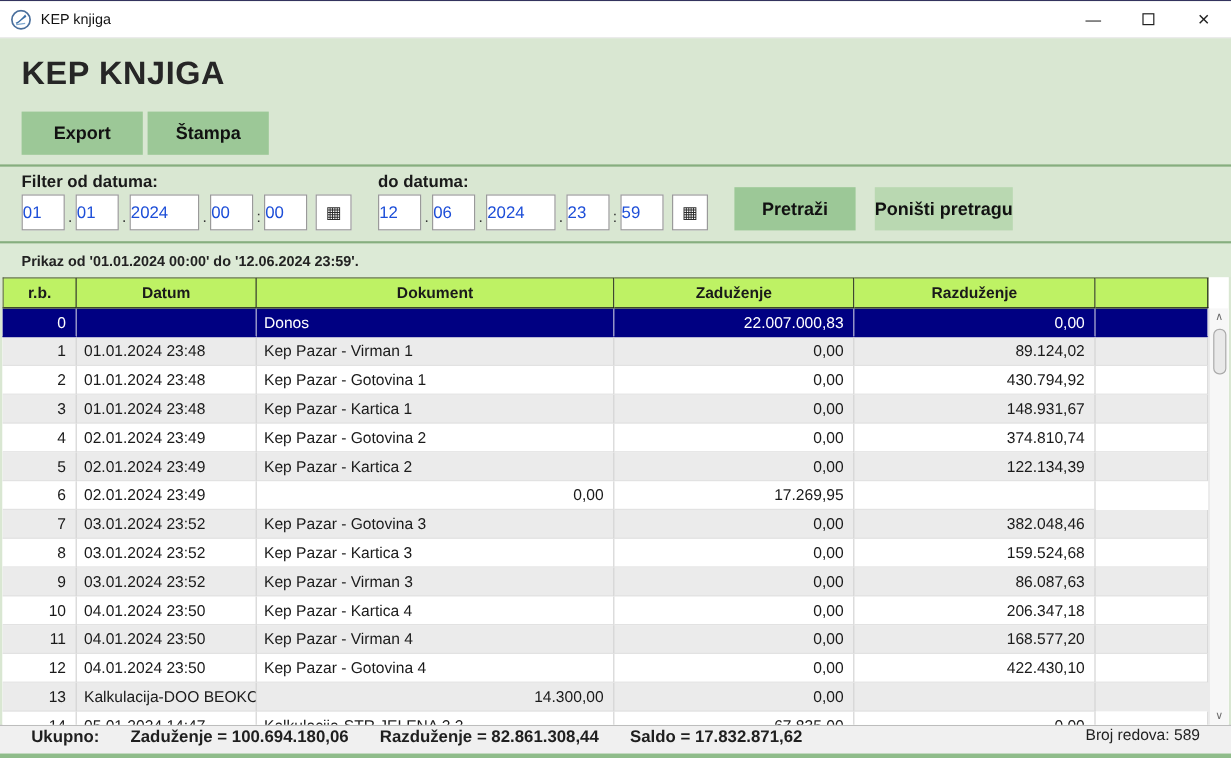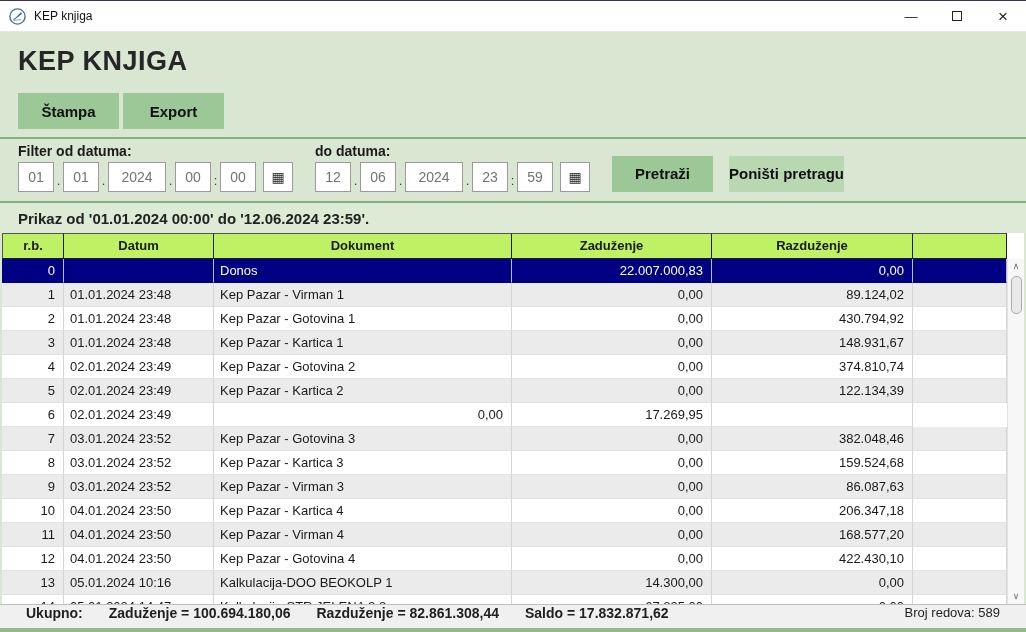--- a/index.html
+++ b/index.html
@@ -45,36 +45,36 @@
   .btn.light { background: #b9d8b1; width: 115px; }
   .sep-line { height: 2px; background: #86ae7f; }
   
   .filter-bar { padding: 4px 18px 9px 18px; background: #d9e7d2; }
   .filter-groups { display: flex; align-items: flex-end; }
   .filter-group { display: flex; flex-direction: column; }
   .filter-label { font-size: 14px; font-weight: bold; margin-bottom: 3px; }
   .date-row { display: flex; align-items: center; }
   .date-input {
     width: 36px; height: 30px; border: 1px solid #9a9a9a; background: #fff;
-    text-align: center; font-family: inherit; font-size: 14px; color: #737373;
+    text-align: left; font-family: inherit; font-size: 14px; color: #1d4ed8;
   }
   .date-input.year { width: 58px; }
   .sep-char { width: 9px; text-align: center; font-size: 13px; color: #333; align-self: flex-end; padding-bottom: 4px; }
   .cal-btn {
     width: 30px; height: 30px; margin-left: 7px;
     background: #fff; border: 1px solid #9a9a9a;
     display: flex; align-items: center; justify-content: center;
     font-size: 14px; color: #2b2b2b; cursor: pointer;
   }
   .to-group { margin-left: 22px; }
   .filter-actions { display: flex; gap: 16px; margin-left: 22px; }
   .filter-actions .btn { height: 36px; }
   
   .prikaz-band { padding: 7px 18px 6px 18px; background: #dcead6; }
-  .prikaz-text { font-size: 15px; font-weight: bold; color: #222; }
+  .prikaz-text { font-size: 12px; font-weight: bold; color: #222; }
   
   .table-wrap {
     position: relative; margin: 0 2px; height: 374px; overflow: hidden;
     background: #fff;
   }
   .grid-row {
     display: grid;
     grid-template-columns: 62px 150px 298px 200px 201px minmax(0,1fr);
     width: calc(100% - 17px);
   }
@@ -142,22 +142,22 @@
         </div>
       <div class="win-btn">
           <span class="close-glyph">×</span>
         </div>
     </div>
   </div>
 
   <div class="app-header">
     <div class="page-title">KEP KNJIGA</div>
     <div class="toolbar">
+      <button class="btn">Export</button>
       <button class="btn">Štampa</button>
-      <button class="btn">Export</button>
     </div>
   </div>
 
   <div class="sep-line"></div>
 
   <div class="filter-bar">
     <div class="filter-groups">
       <div class="filter-group">
         <span class="filter-label">Filter od datuma:</span>
         <div class="date-row">
@@ -315,21 +315,20 @@
         <div class="grid-row tr">
         <div class="td c-rb">12</div>
         <div class="td c-datum">04.01.2024 23:50</div>
         <div class="td c-doc">Kep Pazar - Gotovina 4</div>
         <div class="td c-amt">0,00</div>
         <div class="td c-amt">422.430,10</div>
         <div class="td"></div>
       </div>
         <div class="grid-row tr alt">
         <div class="td c-rb">13</div>
-        <div class="td c-datum">05.01.2024 10:16</div>
         <div class="td c-doc">Kalkulacija-DOO BEOKOLP 1</div>
         <div class="td c-amt">14.300,00</div>
         <div class="td c-amt">0,00</div>
         <div class="td"></div>
       </div>
         <div class="grid-row tr">
         <div class="td c-rb">14</div>
         <div class="td c-datum">05.01.2024 14:47</div>
         <div class="td c-doc">Kalkulacija-STR JELENA 2 2</div>
         <div class="td c-amt">67.835,00</div>

